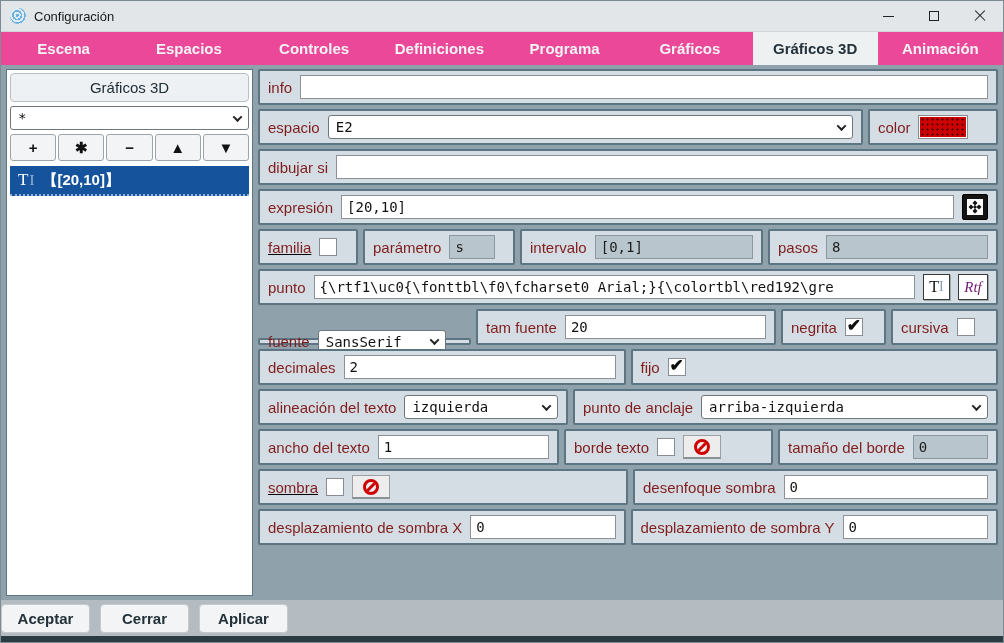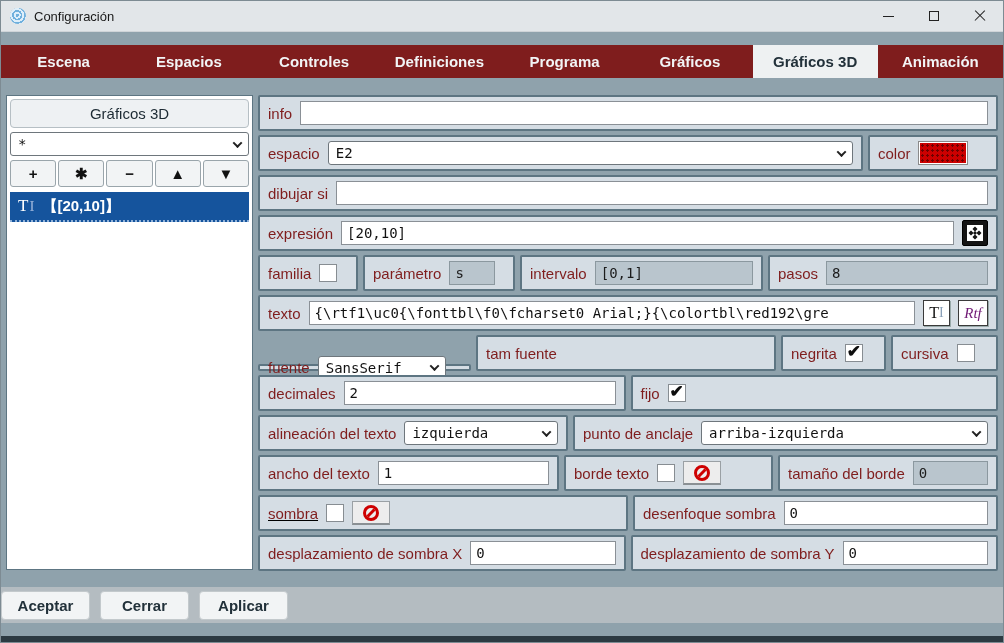--- a/index.html
+++ b/index.html
@@ -1,38 +1,38 @@
 <!DOCTYPE html>
 <html><head>
 <meta charset="utf-8">
 <style>
   * { box-sizing: border-box; margin: 0; padding: 0; }
   html,body { width:1004px; height:643px; }
   body { font-family:"Liberation Sans", sans-serif; }
   .window { width:1004px; height:643px; display:flex; flex-direction:column;
-            border:1px solid #7d8b93; background:#8fa2ac;gap:13px; }
+            border:1px solid #7d8b93; background:#8fa2ac; }
 
   
   .titlebar { height:31px; background:#e2e6e9; display:flex; align-items:center;
               padding-left:9px; gap:8px; flex:none; border-bottom:1px solid #cfd4d8; }
   .app-icon { width:16px; height:16px; border-radius:50%; flex:none;
               background:repeating-radial-gradient(circle at 45% 45%, #6fb0dd 0 1.5px, #ddeefa 1.5px 3.5px); }
   .title-text { font-size:13px; color:#191919; }
   .win-controls { margin-left:auto; display:flex; height:100%; }
   .win-btn { width:46px; height:100%; display:flex; align-items:center; justify-content:center; }
   .glyph-min { width:11px; height:1px; background:#222; }
   .glyph-max { width:10px; height:10px; border:1px solid #222; }
   .glyph-close { position:relative; width:12px; height:12px; }
   .glyph-close::before,.glyph-close::after { content:""; position:absolute; left:-1px; top:5px;
               width:14px; height:1.4px; background:#222; }
   .glyph-close::before { transform:rotate(45deg); }
   .glyph-close::after { transform:rotate(-45deg); }
 
   
-  .tabbar { height:33px; background:#7f1d1d; display:flex; flex:none; }
+  .tabbar { height:33px; background:#ec4899; display:flex; flex:none; }
   .tab { flex:1; display:flex; align-items:center; justify-content:center;
          color:#f2f4f5; font-size:15px; font-weight:bold; cursor:default; }
   .tab.active { background:#eef1f2; color:#22313a; }
 
   
   .main { flex:1; min-height:0; display:flex; gap:5px; padding:4px 5px; background:#8fa2ac; }
 
   
   .left-panel { width:247px; flex:none; background:#fff; border:1px solid #5d7582;
                 display:flex; flex-direction:column; padding:3px; gap:4px; }
@@ -87,21 +87,21 @@
   .nosign-btn { width:38px; height:24px; background:#ededed; border:1px solid #9aa0a4;
                 border-bottom:2px solid #8a9094; display:flex; align-items:center;
                 justify-content:center; flex:none; }
   .nosign { width:16px; height:16px; border:3px solid #ce0000; border-radius:50%;
             position:relative; overflow:hidden; }
   .nosign::before { content:""; position:absolute; left:-3px; top:3.6px; width:17px; height:3px;
                     background:#ce0000; transform:rotate(-45deg); }
 
   
   .w-color { flex:0 0 130px; }
-  .w-familia { flex:0 0 100px; }
+  .w-familia { flex:0 0 100px;text-decoration:underline; }
   .w-parametro { flex:0 0 152px; }
   .w-intervalo { flex:0 0 243px; }
   .w-fuente { flex:0 0 213px;margin-top:29px; }
   .w-negrita { flex:0 0 105px; }
   .w-cursiva { flex:0 0 107px; }
   .w-alineacion { flex:0 0 310px; }
   .w-ancho { flex:0 0 301px; }
   .w-borde { flex:0 0 209px; }
   .w-sombra { flex:0 0 370px;text-decoration:underline; }
   .in-parametro { width:46px; }
@@ -239,40 +239,41 @@
           <input class="txt in-intervalo" disabled="" value="[0,1]" style="">
         </div>
         <div class="group grow">
           <span class="lbl">pasos</span>
           <input class="txt grow" disabled="" value="8" style="">
         </div>
       </div>
 
       <div class="row">
         <div class="group grow">
-          <span class="lbl">texto</span>
+          <span class="lbl">punto</span>
           <input class="txt grow" value="{\rtf1\uc0{\fonttbl\f0\fcharset0 Arial;}{\colortbl\red192\gre" style="">
           <button class="mini-btn tcur-btn">
               <span>T</span>
               <span class="ibeam">I</span>
             </button>
           <button class="mini-btn rtf-btn">Rtf</button>
         </div>
       </div>
 
       <div class="row">
         <div class="group w-fuente">
           <span class="lbl">fuente</span>
           <div class="select sel-fuente">
             <span>SansSerif</span>
             <span class="chev"></span>
           </div>
         </div>
         <div class="group grow">
           <span class="lbl">tam fuente</span>
+          <input class="txt grow" value="20" style="">
         </div>
         <div class="group w-negrita">
           <span class="lbl">negrita</span>
           <span class="checkbox">
               <span class="check">✔</span>
             </span>
         </div>
         <div class="group w-cursiva">
           <span class="lbl">cursiva</span>
           <span class="checkbox">

